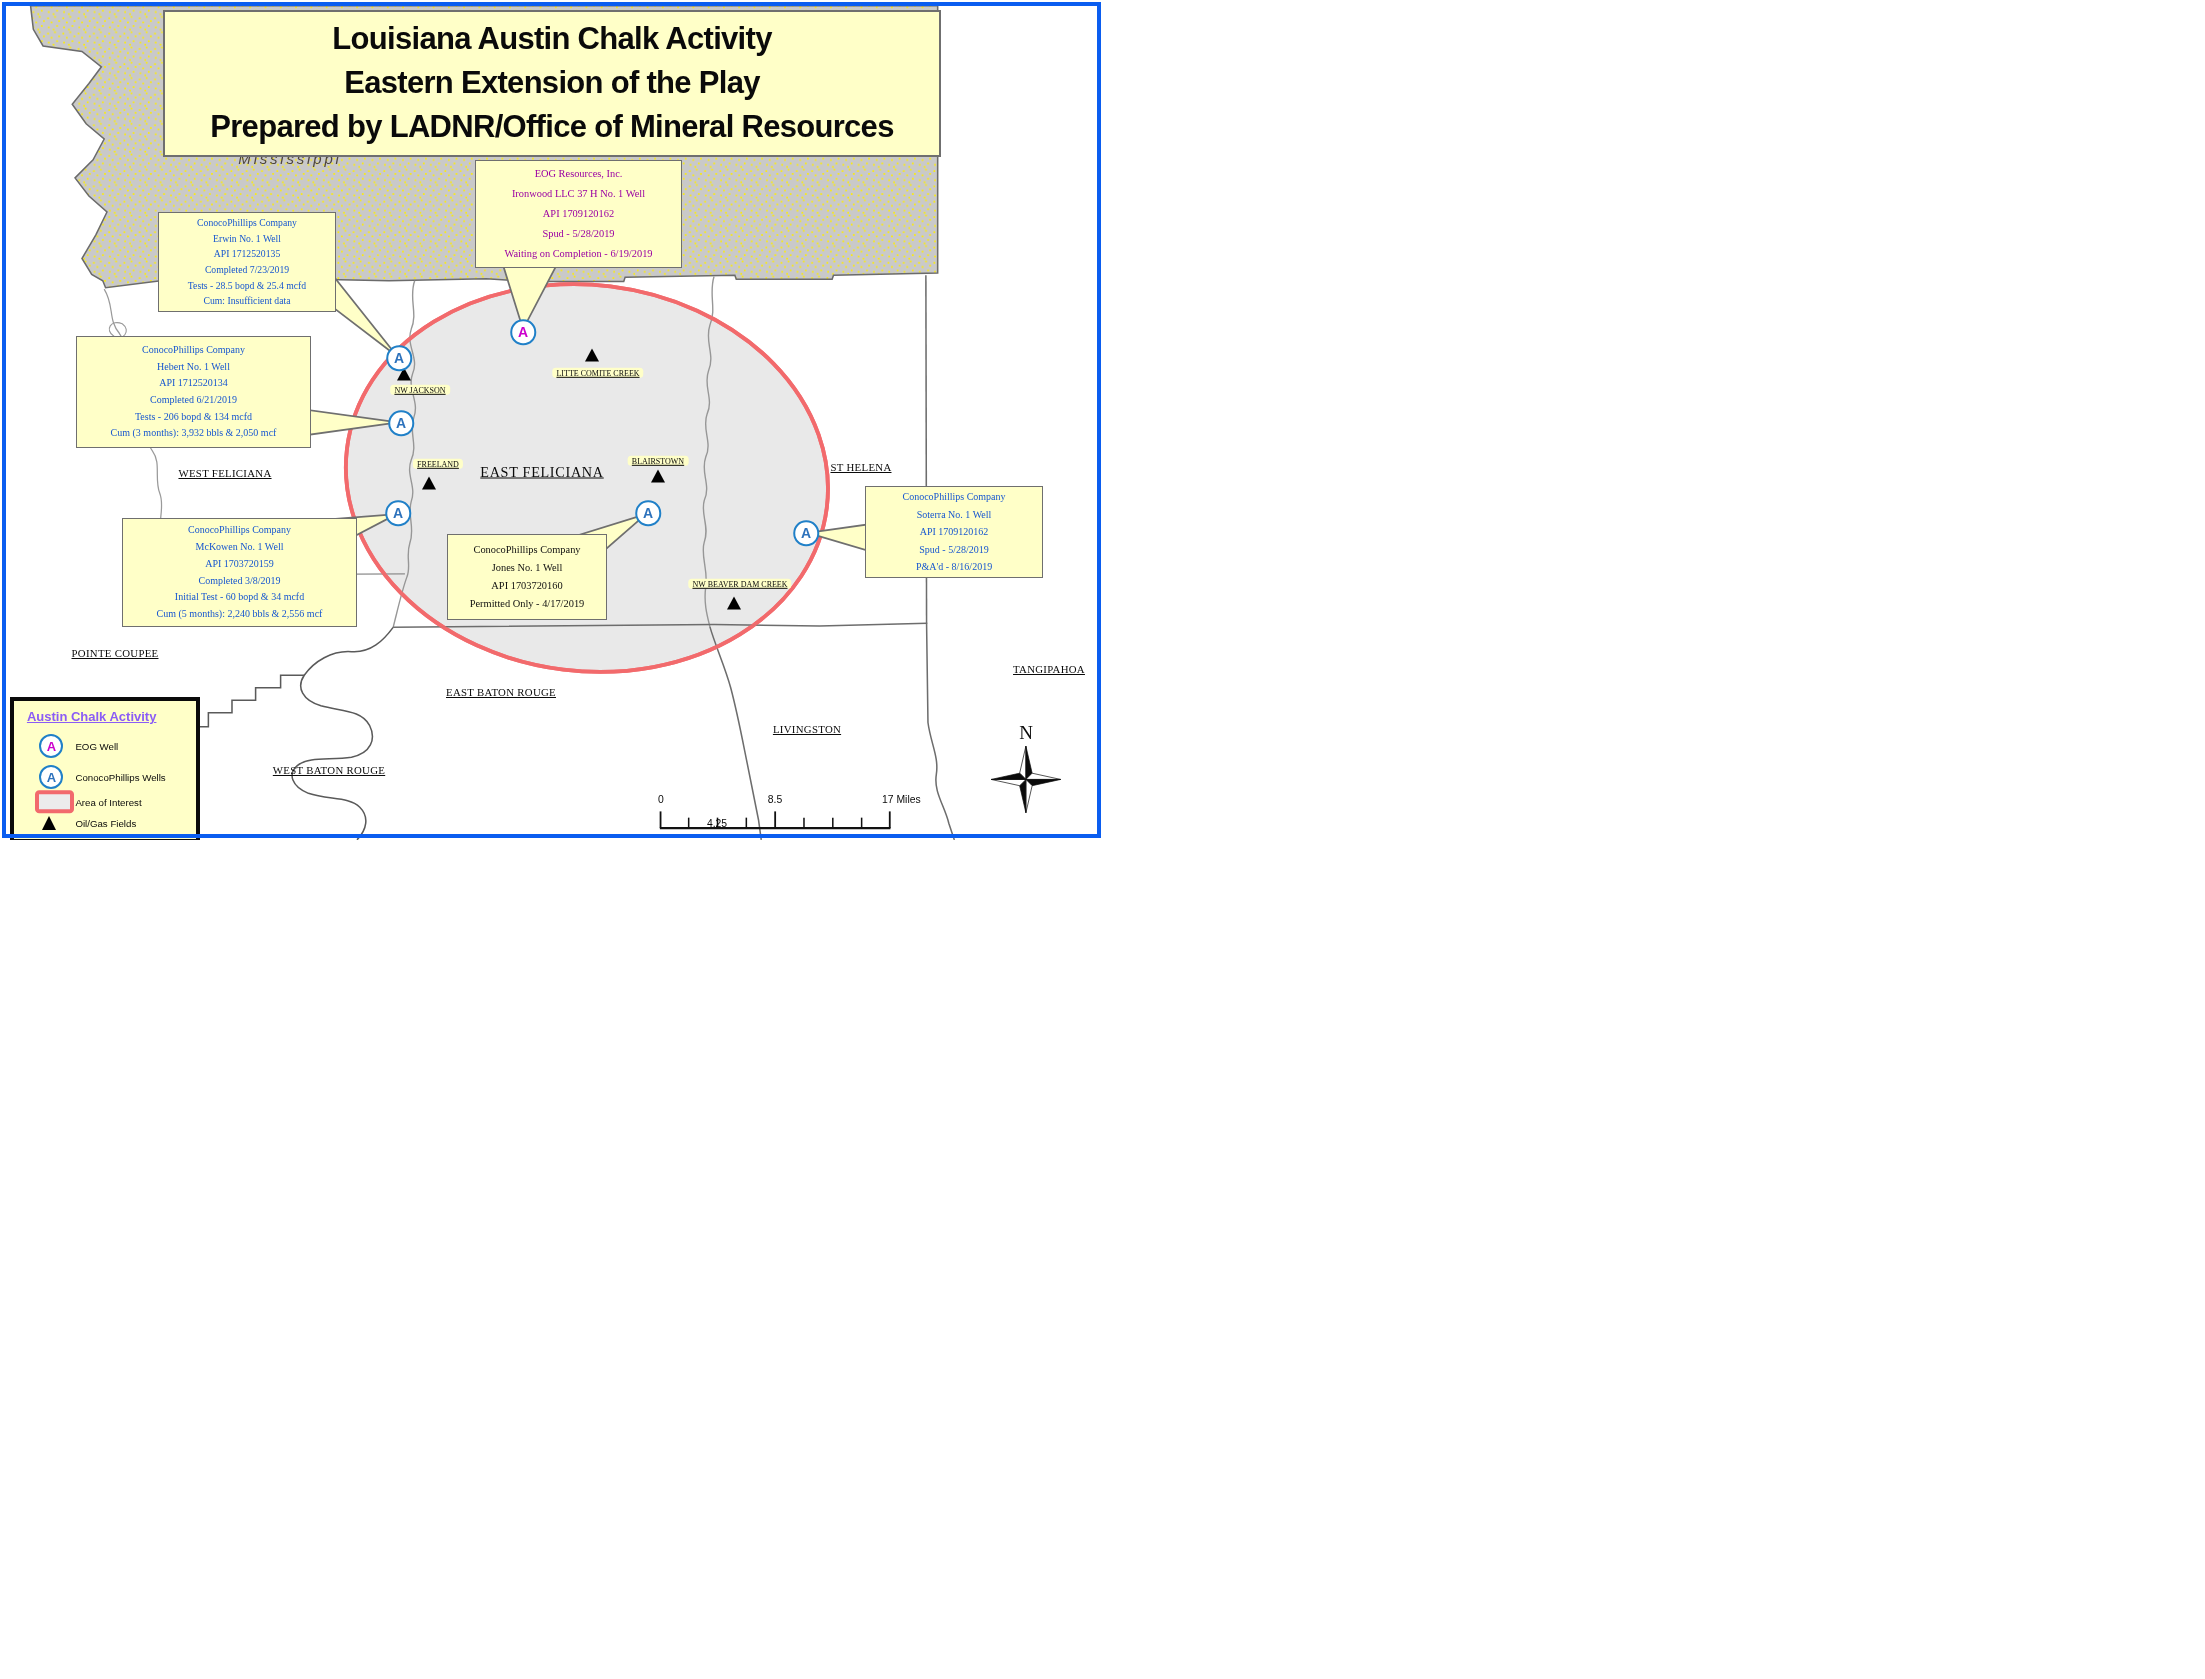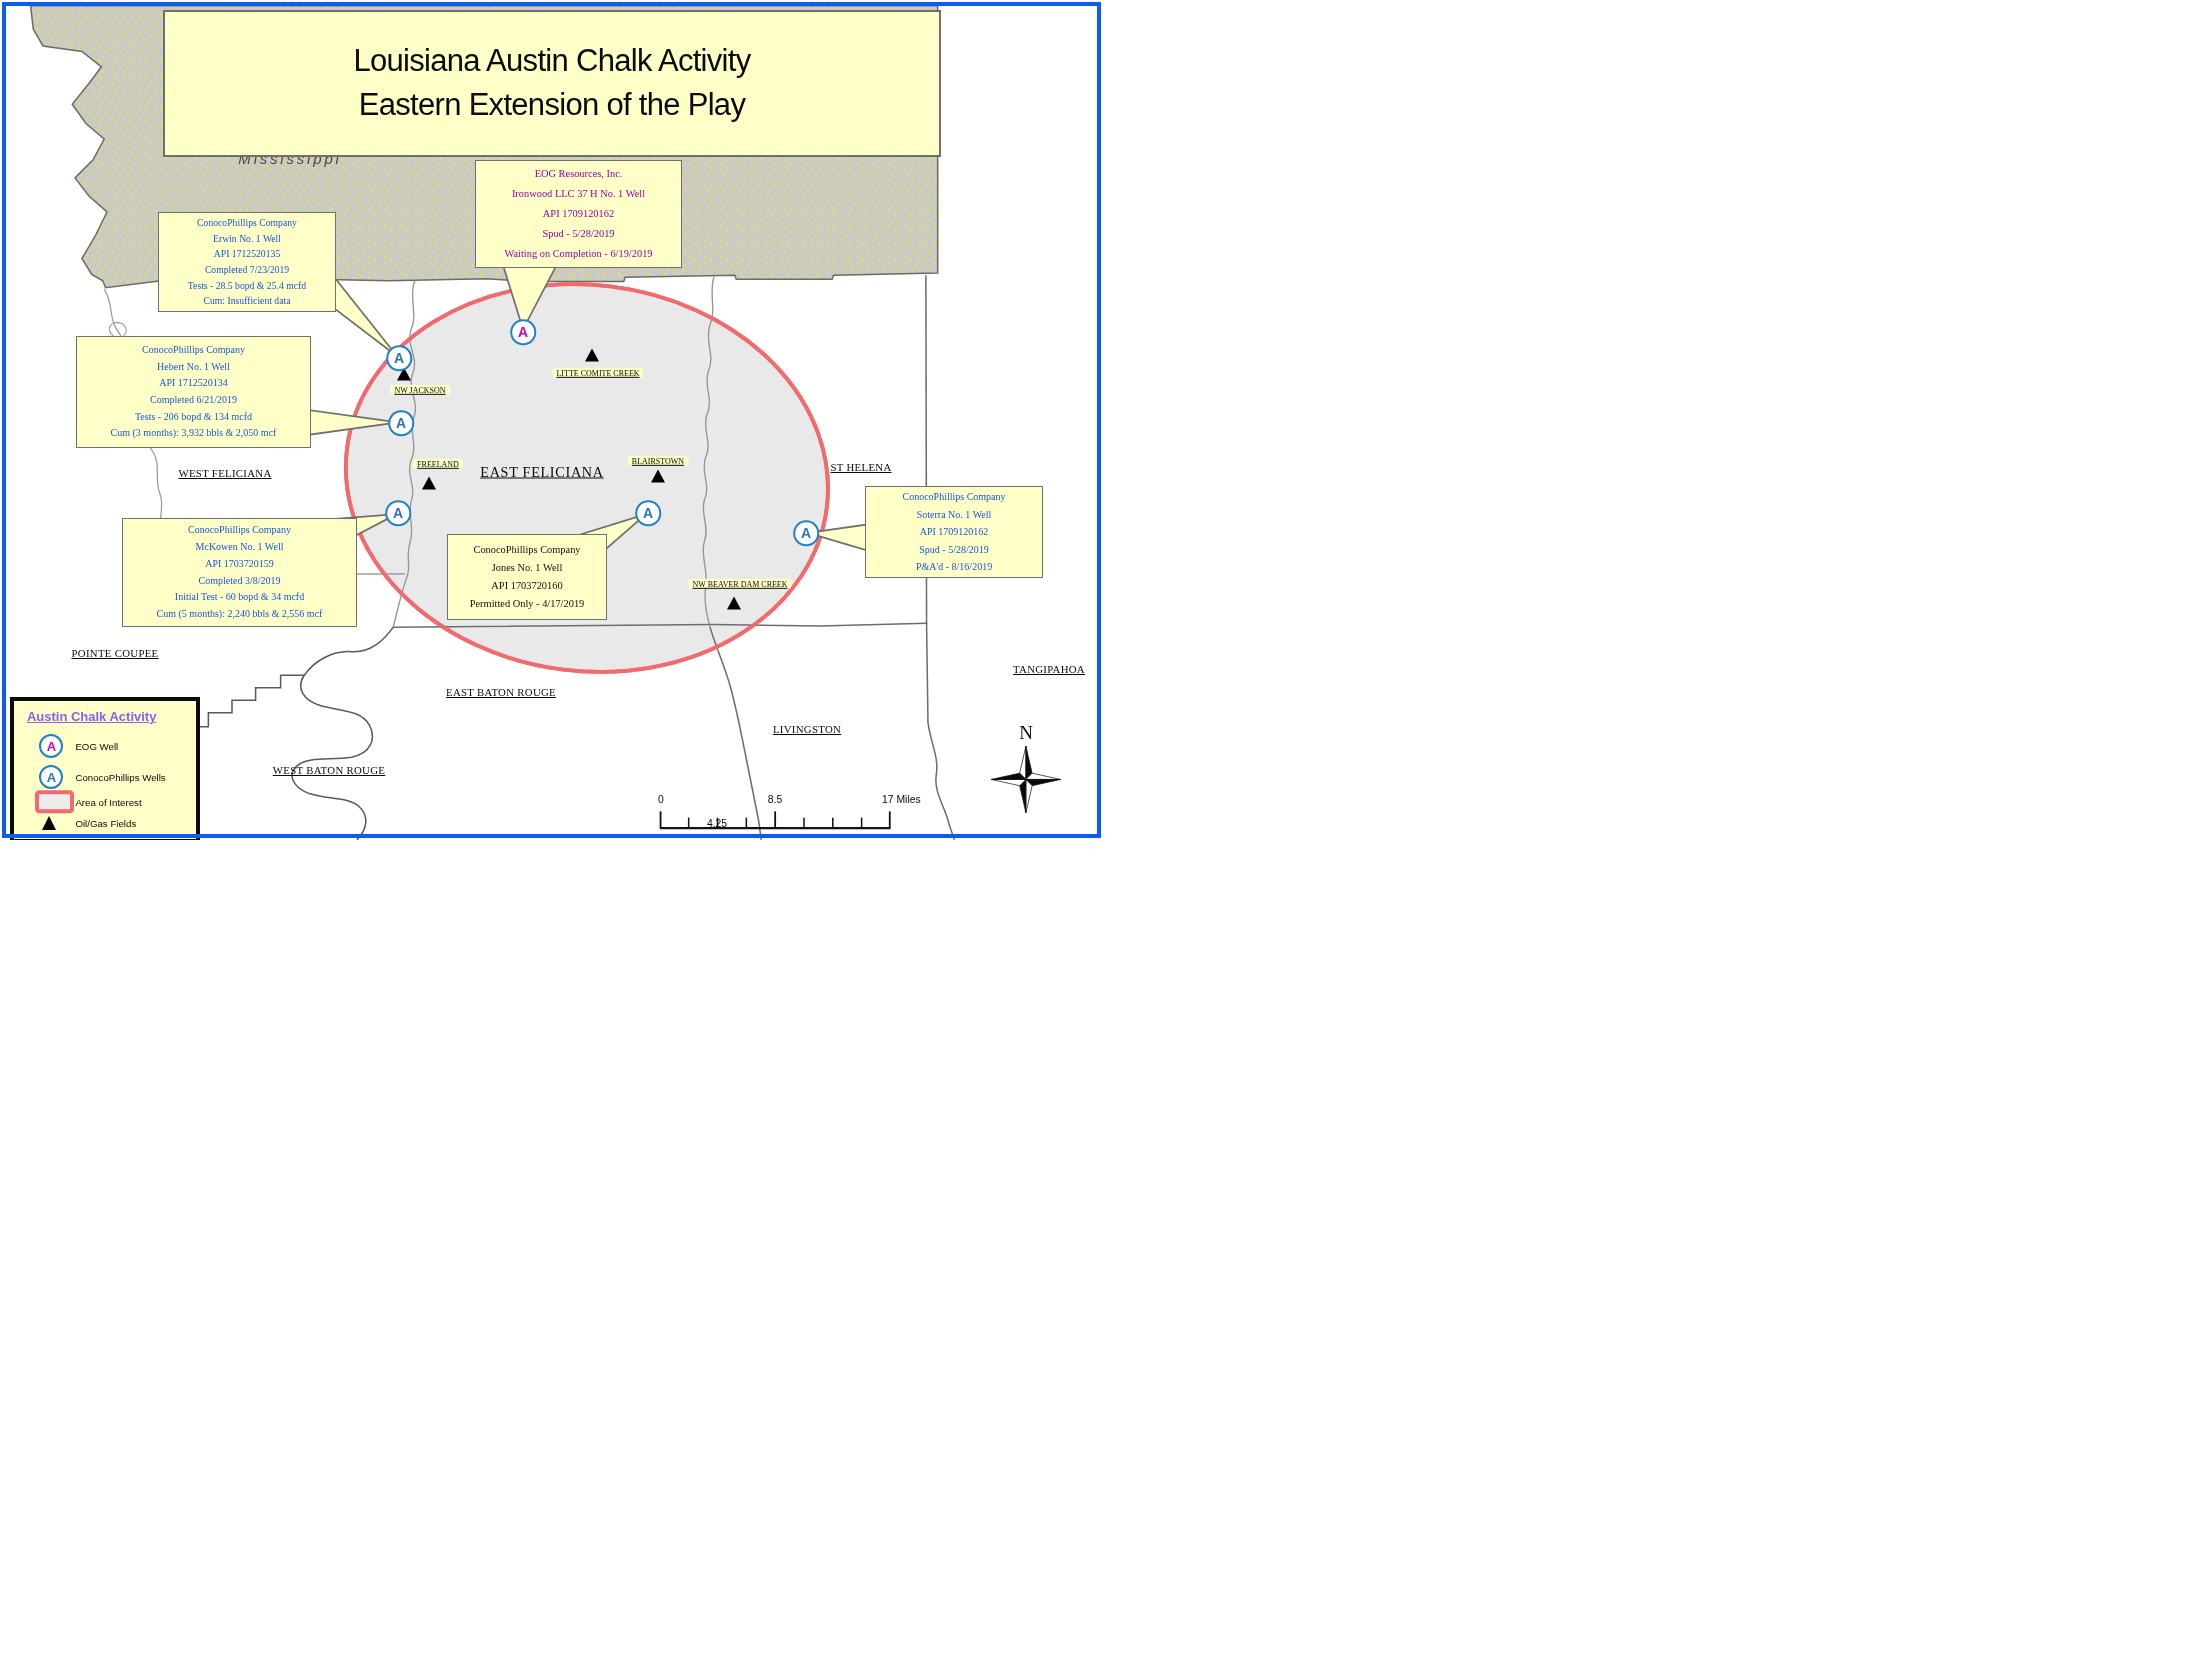--- a/index.html
+++ b/index.html
@@ -5,21 +5,21 @@
   html,body{margin:0;padding:0;background:#ffffff;}
   .page{position:relative;width:1103px;height:840px;background:#ffffff;overflow:hidden;
         font-family:"Liberation Sans",sans-serif;}
   .frame{position:absolute;left:2.1px;top:2.1px;right:2.1px;bottom:2.1px;border:4.2px solid #0a5df0;pointer-events:none;z-index:60;}
   svg.basemap{position:absolute;left:0;top:0;z-index:1;}
 
   
   .title-box{position:absolute;left:163px;top:9.7px;width:774px;height:143px;z-index:20;
     background:#ffffc8;border:2.1px solid #6f6f6f;display:flex;flex-direction:column;
     align-items:center;justify-content:center;}
-  .title-line{font-size:31px;font-weight:normal;color:#0a0a0a;line-height:44px;letter-spacing:-0.7px;white-space:nowrap;}
+  .title-line{font-size:31px;font-weight:bold;color:#0a0a0a;line-height:44px;letter-spacing:-0.7px;white-space:nowrap;}
 
   
   .callout{position:absolute;background:#ffffc8;border:1.7px solid #6f6f6f;z-index:22;
     display:flex;flex-direction:column;align-items:center;justify-content:center;
     font-family:"Liberation Serif",serif;text-align:center;}
   .callout .c-line{white-space:nowrap;}
   .c-blue{color:#1757d0;}
   .c-purple{color:#9b00a3;}
   .c-black{color:#101010;}
 
@@ -147,20 +147,21 @@
       <polygon points="1477,1170 1486,1131 1477,1122" fill="#ffffff"></polygon>
       <polygon points="1477,1170 1468,1131 1477,1122" fill="#0a0a0a"></polygon>
       <polygon points="1427,1122 1468,1131 1477,1122" fill="#ffffff"></polygon>
       <polygon points="1427,1122 1468,1113 1477,1122" fill="#0a0a0a"></polygon>
     </g>
   </svg>
 
   <div class="title-box">
     <div class="title-line">Louisiana Austin Chalk Activity</div>
     <div class="title-line">Eastern Extension of the Play</div>
+    <div class="title-line">Prepared by LADNR/Office of Mineral Resources</div>
   </div>
 
   <div class="ms-label" style="left:290px;top:158px;">Mississippi</div>
 
   <div class="callout c-purple" style="left:475px;top:160px;width:205px;height:106px;font-size:10.4px;line-height:20px;">
     <div class="c-line">EOG Resources, Inc.</div>
     <div class="c-line">Ironwood LLC 37 H No. 1 Well</div>
     <div class="c-line">API 1709120162</div>
     <div class="c-line">Spud - 5/28/2019</div>
     <div class="c-line">Waiting on Completion  - 6/19/2019</div>

